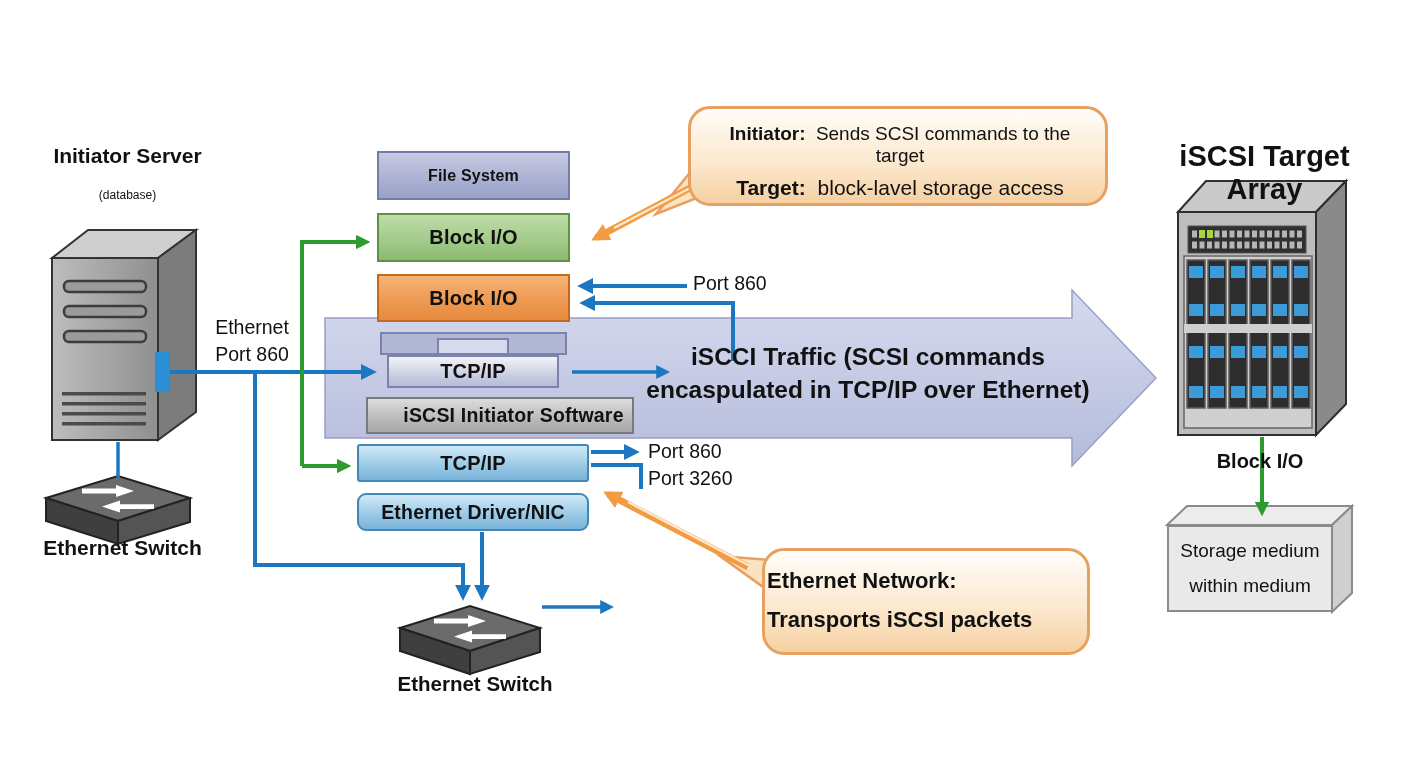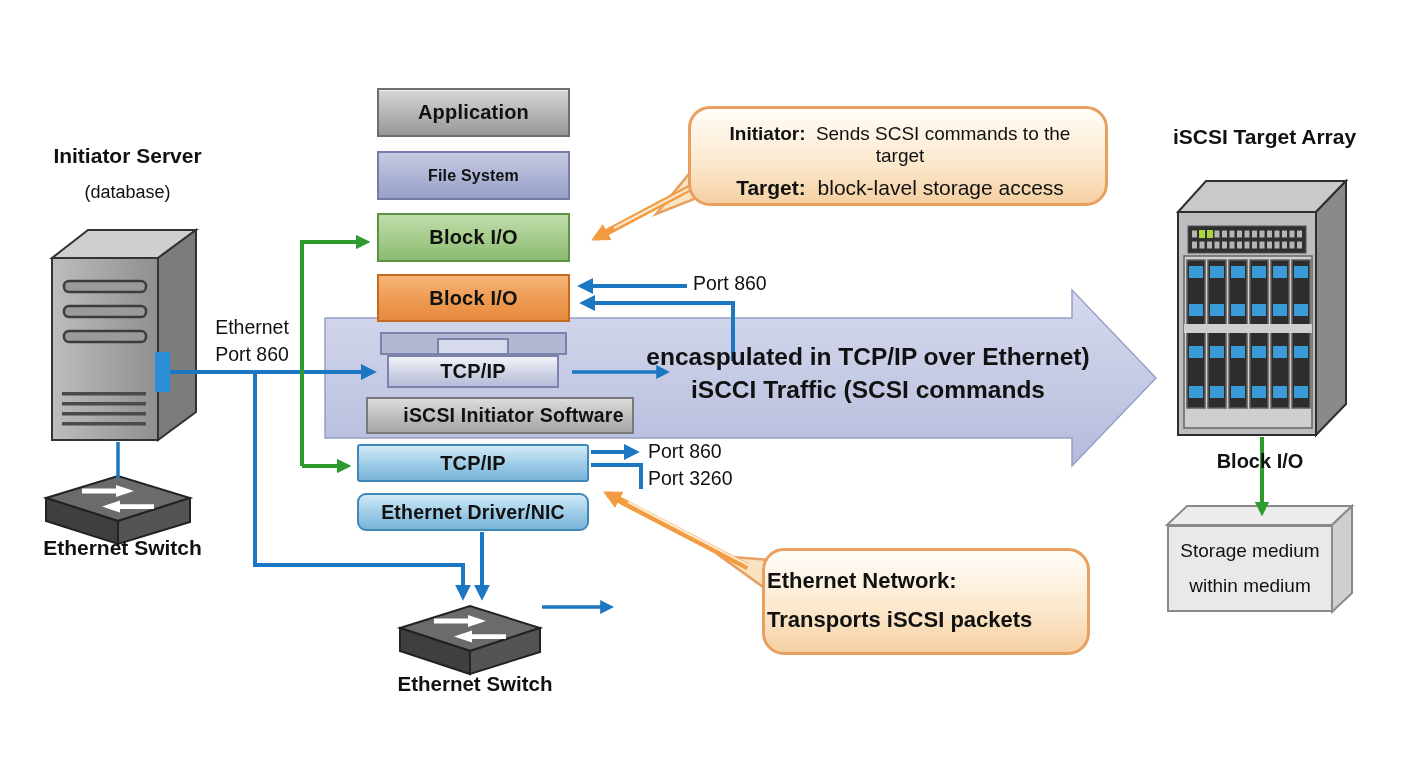--- a/index.html
+++ b/index.html
@@ -144,30 +144,27 @@
       <polygon points="702,158 702,196 656,214" fill="#fbe3c2" stroke="#e8a060" stroke-width="2.5"></polygon>
       <line x1="690" y1="188" x2="596" y2="238" stroke="#f29b41" stroke-width="7" marker-end="url(#mO)"></line>
       <line x1="692" y1="187" x2="614" y2="228" stroke="#fde7cc" stroke-width="2.5"></line>
       <polygon points="794,562 777,597 720,556" fill="#fbe3c2" stroke="#e8a060" stroke-width="2.5"></polygon>
       <line x1="748" y1="567" x2="608" y2="494" stroke="#f29b41" stroke-width="7" marker-end="url(#mO)"></line>
       <line x1="750" y1="566" x2="628" y2="502" stroke="#fde7cc" stroke-width="2.5"></line>
     </g>
   </svg>
 
   <div class="lbl b" style="left:35px;top:144px;width:185px;font-size:21px;">Initiator Server</div>
-  <div class="lbl" style="left:35px;top:182px;width:185px;font-size:18px;">(database)</div>
+  <div class="lbl" style="left:35px;top:188px;width:185px;font-size:12px;">(database)</div>
   <div class="lbl b" style="left:25px;top:536px;width:195px;font-size:21px;">Ethernet Switch</div>
   <div class="lbl m" style="left:193px;top:314px;width:118px;font-size:19.5px;line-height:27px;">
     <div>Ethernet</div>
     <div>Port 860</div>
   </div>
 
-  <div class="box gray-box" style="left:377px;top:88px;width:193px;height:49px;font-size:20px;">
-    <span>Application</span>
-    </div>
   <div class="box lav-box" style="left:377px;top:151px;width:193px;height:49px;font-size:16px;">
     <span>File System</span>
     </div>
   <div class="box green-box" style="left:377px;top:213px;width:193px;height:49px;font-size:20px;">
     <span>Block I/O</span>
     </div>
   <div class="box orange-box" style="left:377px;top:274px;width:193px;height:48px;font-size:20px;">
     <span>Block I/O</span>
     </div>
 
@@ -182,22 +179,22 @@
     <span>iSCSI Initiator Software</span>
     </div>
   <div class="box blue-box" style="left:357px;top:444px;width:232px;height:38px;font-size:20px;">
     <span>TCP/IP</span>
     </div>
   <div class="box blue-box" style="left:357px;top:493px;width:232px;height:38px;font-size:19.5px;border-radius:9px;">
     <span>Ethernet Driver/NIC</span>
     </div>
 
   <div class="lbl b" style="left:638px;top:340px;width:460px;font-size:24.5px;line-height:33px;z-index:2;">
+    <div>iSCCI Traffic (SCSI commands</div>
     <div>encaspulated in TCP/IP over Ethernet)</div>
-    <div>iSCCI Traffic (SCSI commands</div>
   </div>
 
   <div class="lbl m" style="left:693px;top:272px;width:110px;font-size:19.5px;text-align:left;">Port 860</div>
   <div class="lbl m" style="left:648px;top:440px;width:110px;font-size:19.5px;text-align:left;">Port 860</div>
   <div class="lbl m" style="left:648px;top:467px;width:120px;font-size:19.5px;text-align:left;">Port 3260</div>
 
   <div class="callout" style="left:688px;top:106px;width:420px;height:100px;padding:14px 10px 8px 14px;text-align:center;">
     <div style="font-size:19px;">
       <span class="b">Initiator:</span>
       <span style="margin-left:5px;">Sends SCSI commands to the target</span>
@@ -206,21 +203,21 @@
       <span class="b">Target:</span>
       <span class="m" style="margin-left:6px;">block-lavel storage access</span>
     </div>
   </div>
 
   <div class="callout" style="left:762px;top:548px;width:328px;height:107px;padding:17px 2px;text-align:left;">
     <div class="b" style="font-size:22px;">Ethernet Network:</div>
     <div class="b" style="font-size:22px;margin-top:13px;">Transports iSCSI packets</div>
   </div>
 
-  <div class="lbl b" style="left:1152px;top:125px;width:225px;font-size:21px;">iSCSI Target Array</div>
+  <div class="lbl b" style="left:1152px;top:140px;width:225px;font-size:29px;">iSCSI Target Array</div>
   <div class="lbl" style="left:1205px;top:450px;width:110px;font-size:20px;font-weight:600;">Block I/O</div>
   <div style="position:absolute;left:1167px;top:525px;width:166px;height:87px;z-index:2;box-sizing:border-box;
               background:#e9e9e9;border:2px solid #8a8a8a;display:flex;flex-direction:column;
               align-items:center;justify-content:space-evenly;font-size:19px;font-weight:500;">
     <div>Storage medium</div>
     <div>within medium</div>
   </div>
 
   <div class="lbl b" style="left:390px;top:672px;width:170px;font-size:20.5px;">Ethernet Switch</div>
 

